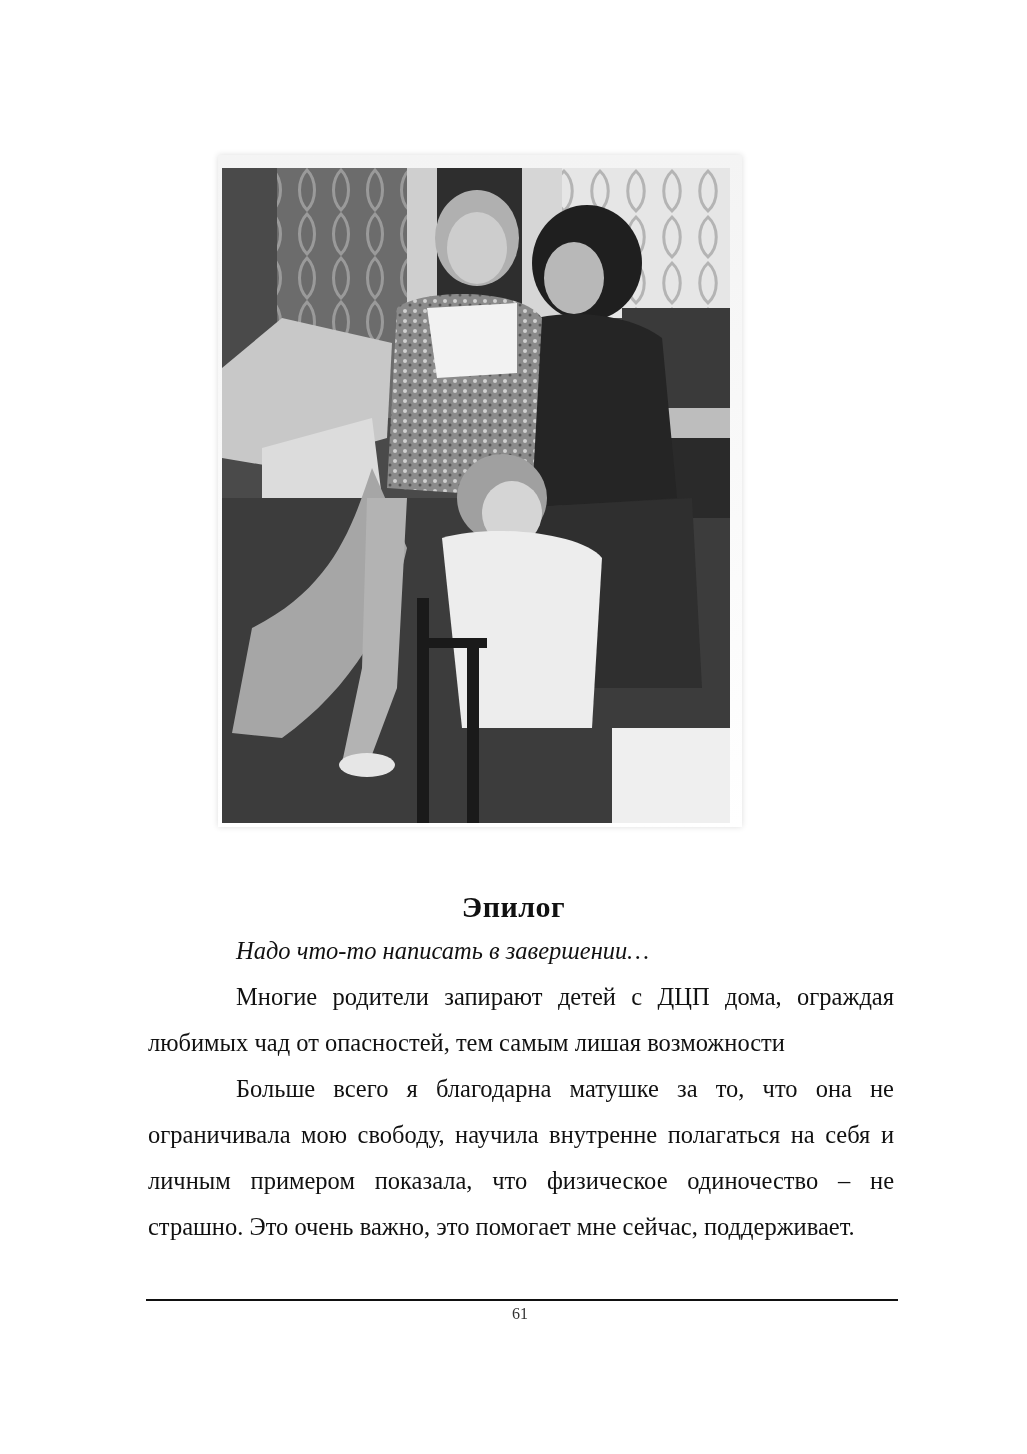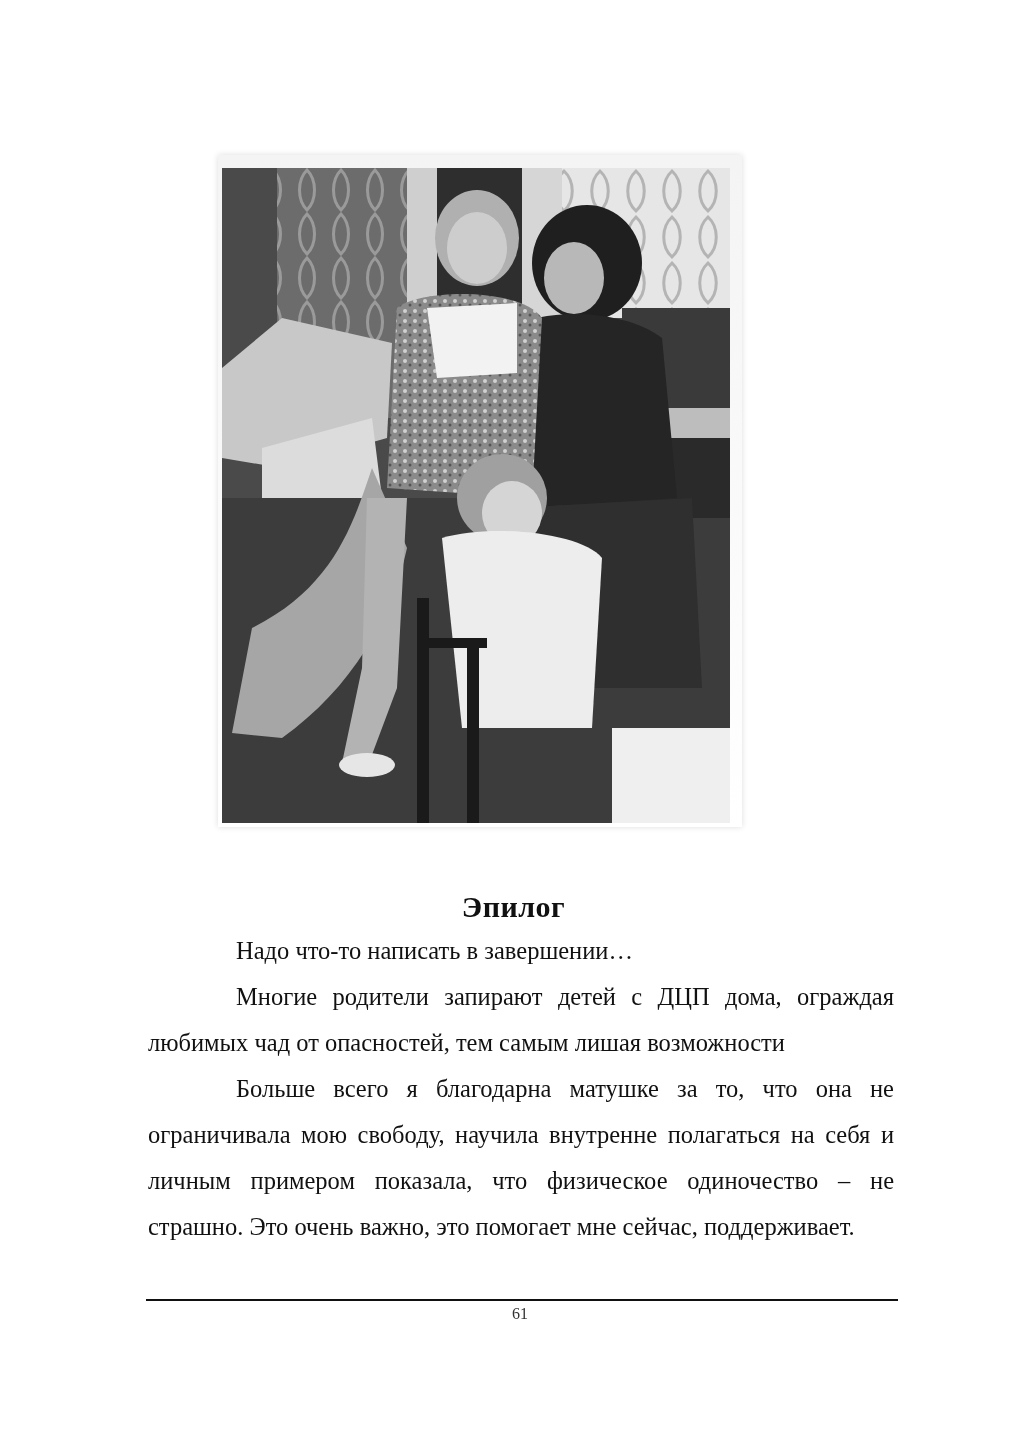--- a/index.html
+++ b/index.html
@@ -8,21 +8,21 @@
   .photo-frame { position: absolute; left: 218px; top: 155px; width: 524px; height: 672px;
                  background: linear-gradient(#f4f4f4, #ffffff); box-shadow: 0 0 6px #ddd; }
   .photo { position: absolute; left: 222px; top: 168px; width: 508px; height: 655px; overflow: hidden;
            background: #4a4a4a; }
   .photo svg { display: block; }
   .heading { position: absolute; left: 0; width: 1027px; top: 876px; text-align: center;
              font-size: 30px; font-weight: bold; letter-spacing: 0.5px; margin-top: 14px; }
   .body-text { position: absolute; left: 148px; width: 746px; top: 928px;
                font-size: 24.5px; line-height: 46px; text-align: justify; }
   .body-text p { margin: 0; text-indent: 88px; }
-  .body-text p.first { text-indent: 88px; }
+  .body-text p.first { text-indent: 88px; font-style: italic; }
   .footer-rule { position: absolute; left: 146px; width: 752px; top: 1299px; height: 2px; background: #111; }
   .page-number { position: absolute; left: 0; width: 1040px; top: 1305px; text-align: center;
                  font-size: 16px; color: #333; }
 </style>
 </head>
 <body>
 
 <div class="photo-frame"></div>
 <div class="photo">
   <svg width="508" height="655" viewBox="0 0 508 655">

